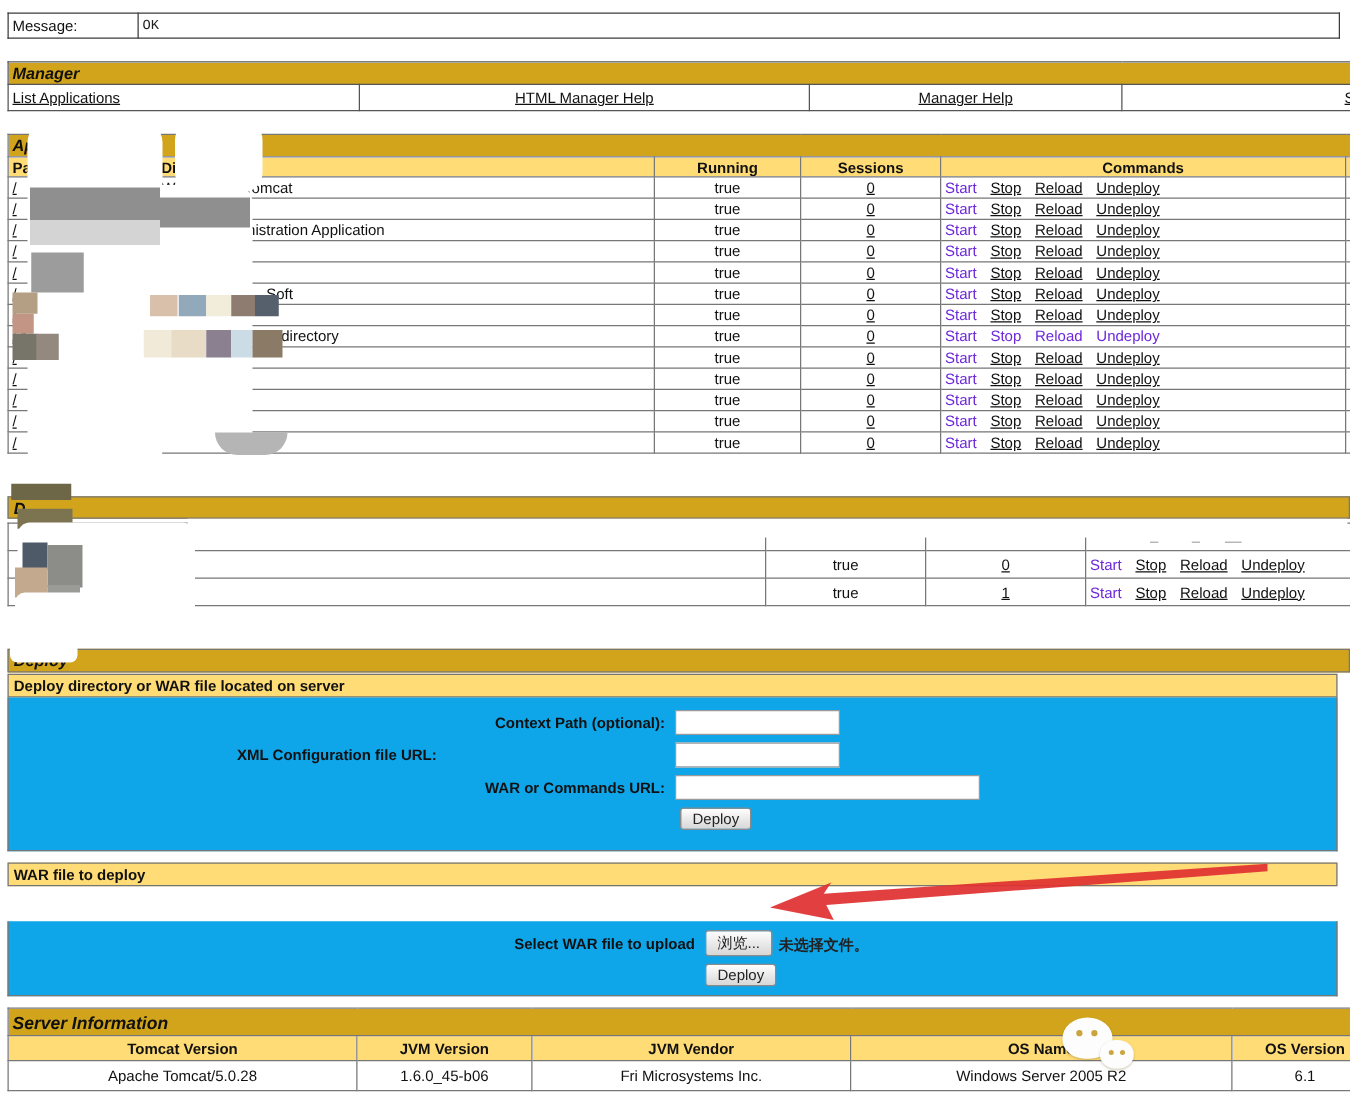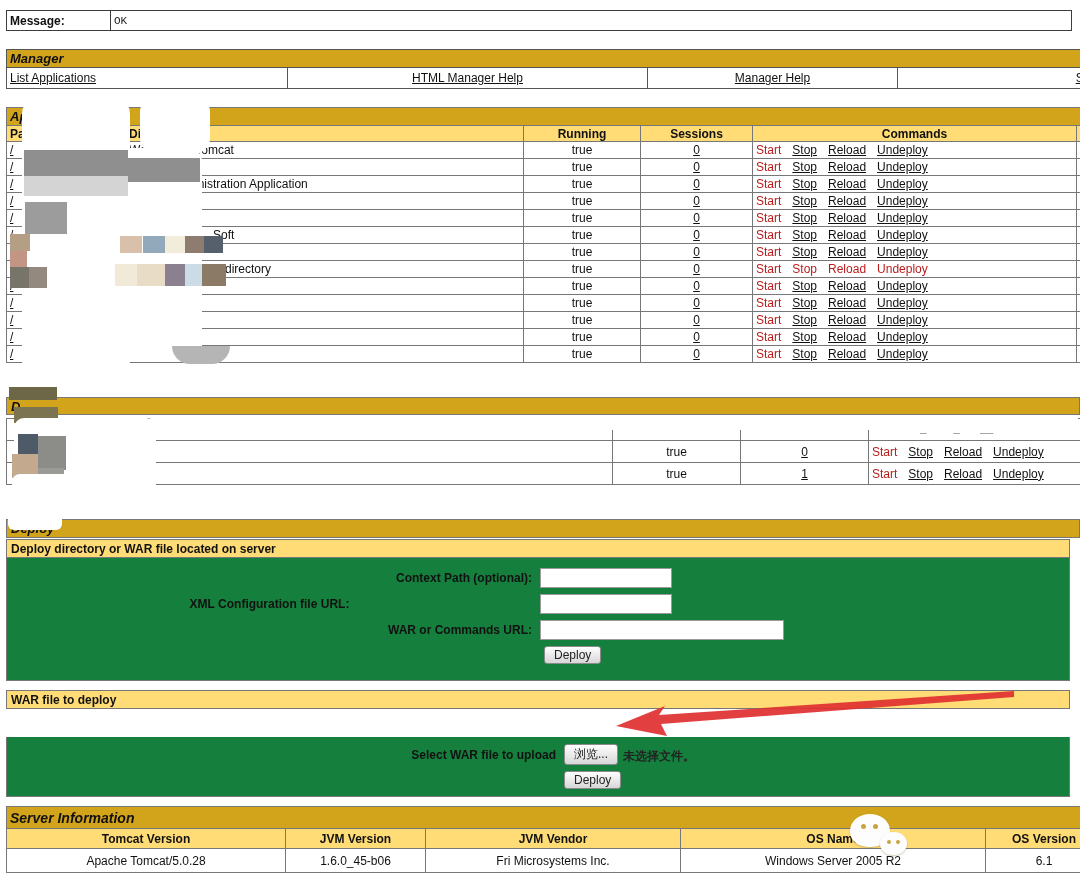--- a/index.html
+++ b/index.html
@@ -6,31 +6,31 @@
   body{font-family:"Liberation Sans",sans-serif;color:#111;}
   .page{position:relative;width:1080px;height:886px;overflow:hidden;background:#fff;}
   .abs{position:absolute;}
   table{border-collapse:collapse;table-layout:fixed;}
   td{border:1px solid #777;font-size:12px;padding:0 3px;overflow:hidden;white-space:nowrap;vertical-align:middle;}
   .msg-tbl td{border-color:#3d3d3d;height:19px;}
   .mgr-tbl td{border-color:#555;}
   .band{background:#D2A41C;font-weight:bold;font-style:italic;font-size:13px;color:#101010;height:17px;}
   .sub{background:#FFDC75;font-weight:bold;}
   .ctr{text-align:center;}
-  .bold{font-weight:bold;}
+  .bold{font-weight:normal;}
   .lnk{text-decoration:underline;color:#111;cursor:pointer;}
-  .plain{color:#b91c1c;text-decoration:none;}
+  .plain{color:#6d28d9;text-decoration:none;}
   .mono{font-family:"Liberation Mono",monospace;font-size:11px;color:#222;}
   .app-row td{height:16px;}
   .t2 td{height:21px;}
   .cmds span{margin-right:11px;}
   .btn{display:inline-block;background:linear-gradient(#fefefe,#d7d7d7);border:1px solid #8a8a8a;border-radius:3px;font-size:12px;padding:1px 9px;color:#222;}
   .inp{position:absolute;border:1px solid #9a9a9a;background:#fff;height:16px;box-sizing:content-box;}
   .flabel{position:absolute;font-size:12px;font-weight:bold;text-align:right;}
-  .box{position:absolute;border:1px solid #777;border-top:none;background:#15803d;text-decoration:underline;}
+  .box{position:absolute;border:1px solid #777;border-top:none;background:#0ea5e9;text-decoration:underline;}
   .bandbar{position:absolute;background:#D2A41C;font-weight:bold;font-style:italic;font-size:13px;color:#101010;border:1px solid #777;box-sizing:border-box;padding:1px 4px;}
   .subbar{position:absolute;background:#FFDC75;font-weight:bold;font-size:12px;border:1px solid #777;box-sizing:border-box;padding:2px 4px;}
   .cwhite{position:absolute;background:#fff;}
   .crect{position:absolute;}
   .dash{color:#9a9a9a;white-space:pre;font-size:12px;}
   .wm-text{font-size:27px;font-weight:bold;color:#fcfcfc;letter-spacing:1px;
            text-shadow:0 1px 2px rgba(110,90,30,.5),0 0 1px rgba(120,100,40,.6);}
   .bubble{position:absolute;background:#fdfdfd;box-shadow:0 1px 2px rgba(120,100,40,.35);}
   .eye{position:absolute;background:#c9a53f;border-radius:50%;}
 </style>

